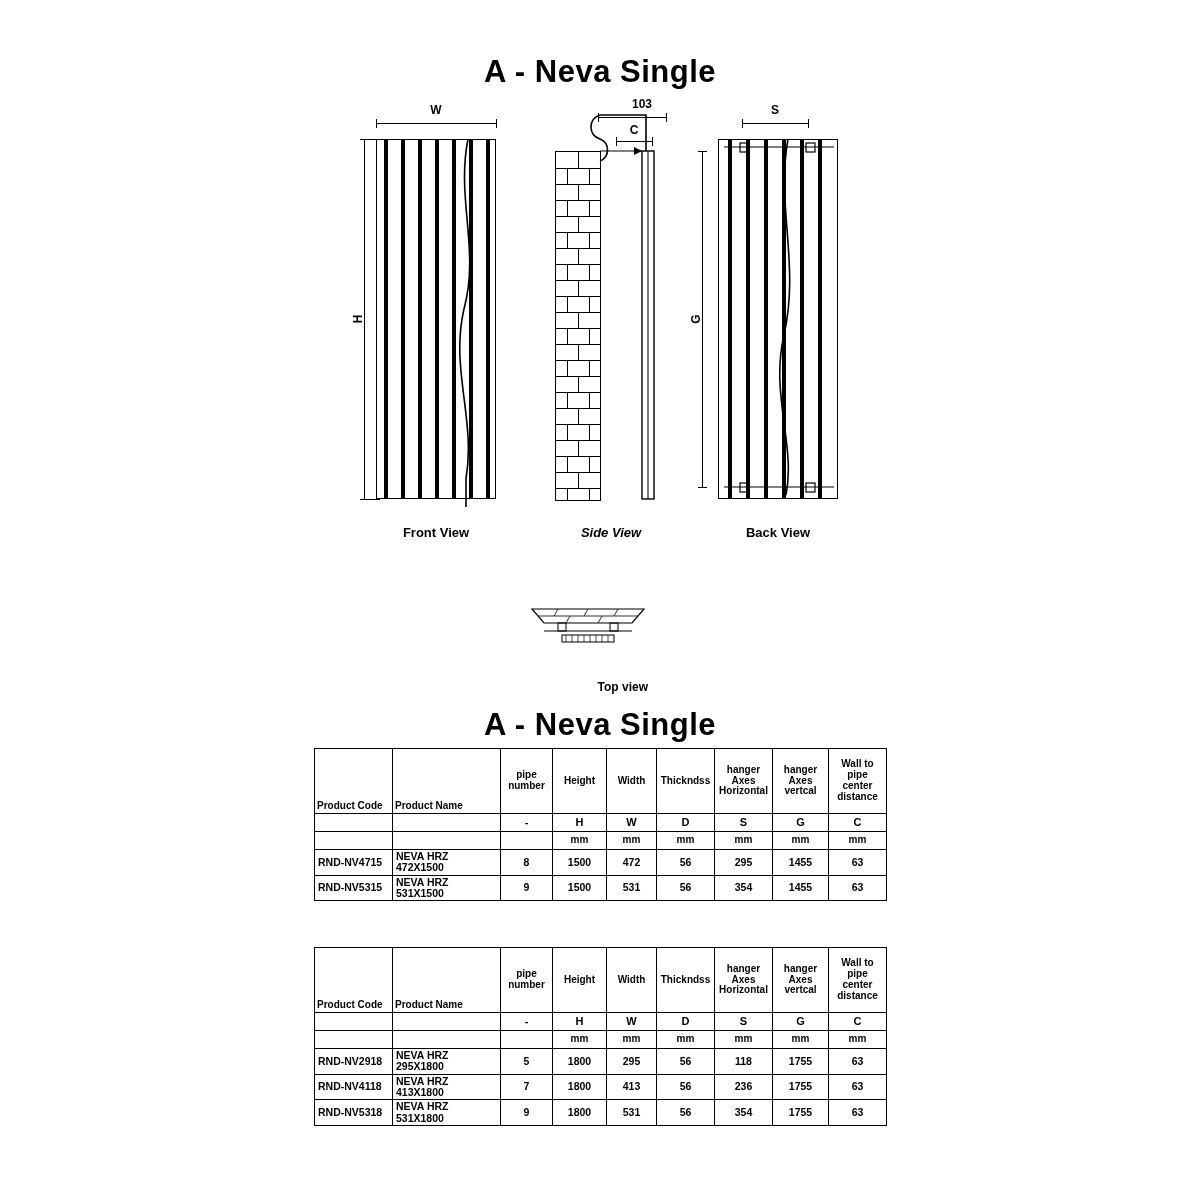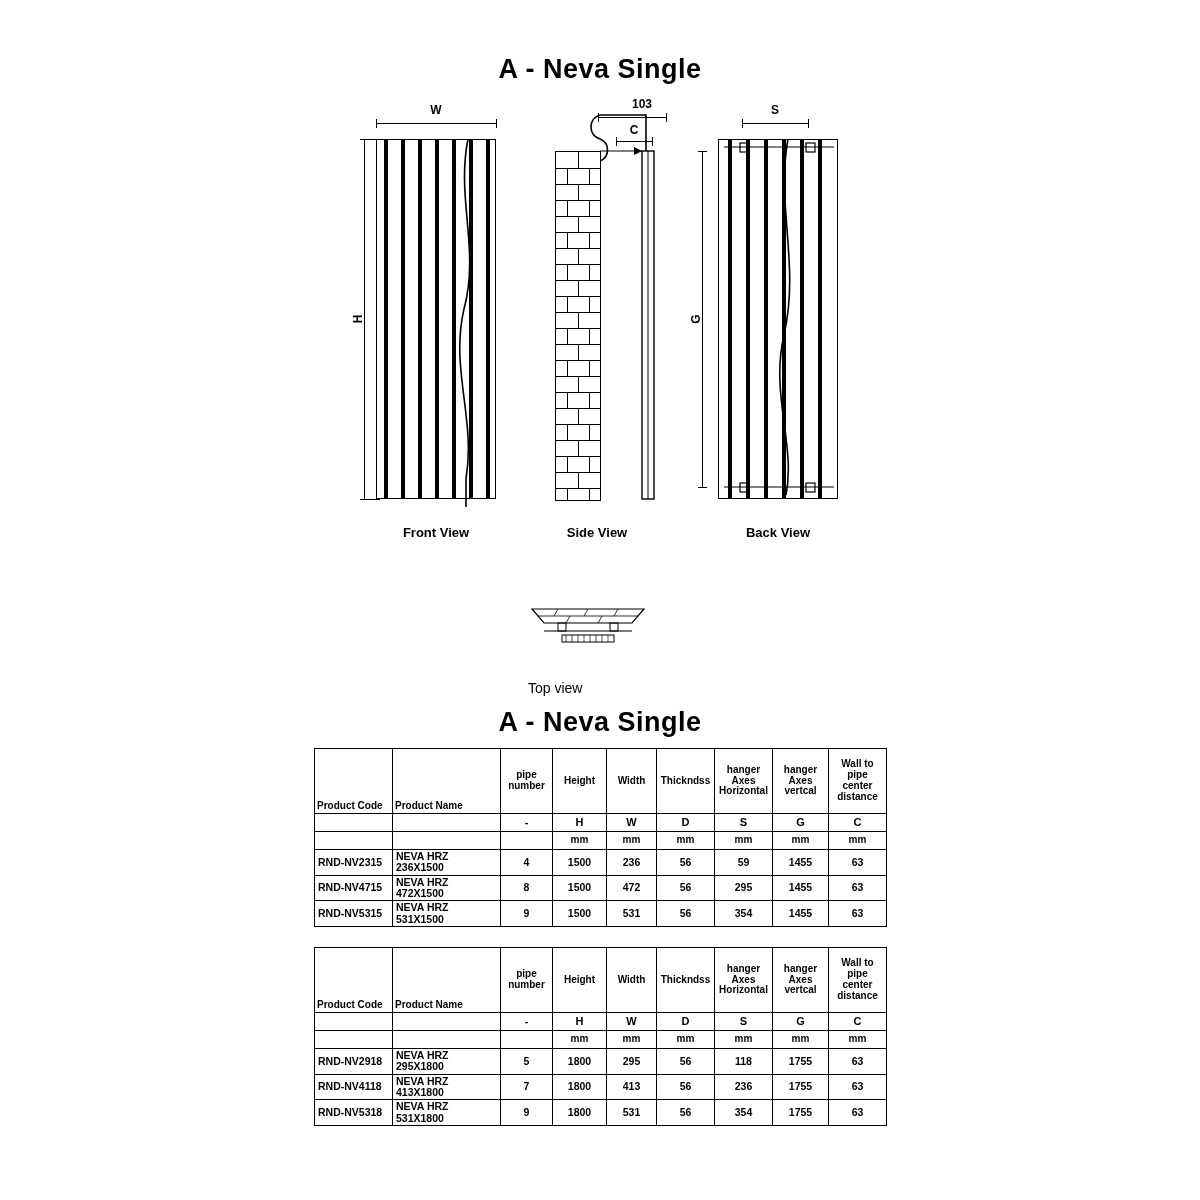--- a/index.html
+++ b/index.html
@@ -20,21 +20,21 @@
     width: 1200px;
     height: 1200px;
   }
 
   
   .main-title {
     position: absolute;
     left: 0;
     width: 1200px;
     text-align: center;
-    font-size: 27px;
+    font-size: 31px;
     font-weight: bold;
     letter-spacing: 0.5px;
   }
   #title-top { top: 54px; }
   #title-table { top: 707px; }
 
   
   .drawing {
     position: absolute;
     top: 95px;
@@ -141,23 +141,23 @@
 
   .lbl-bottom-left {
     vertical-align: bottom !important;
     text-align: left !important;
     padding-bottom: 2px;
     padding-left: 3px;
   }
 
   .tv-label {
     position: absolute;
-    font-size: 14px;
-    font-weight: normal;
-    text-align: left;
+    font-size: 12px;
+    font-weight: bold;
+    text-align: right;
     width: 120px;
   }
 </style>
 </head>
 <body>
 
 <div class="page">
 
   <div class="main-title" id="title-top">A - Neva Single</div>
 
@@ -260,21 +260,21 @@
 
     <svg style="position:absolute; left:214px; top:10px;" width="120" height="400">
       <path d="M 46 10 C 34 14, 34 30, 46 34 C 56 38, 56 52, 46 56" stroke="#000" stroke-width="1.6" fill="none"></path>
       <path d="M 46 10 L 92 10 L 92 46" stroke="#000" stroke-width="1.6" fill="none"></path>
       <rect x="88" y="46" width="12" height="348" stroke="#000" stroke-width="1.4" fill="none"></rect>
       <line x1="94" y1="46" x2="94" y2="394" stroke="#000" stroke-width="1"></line>
       <line x1="46" y1="46" x2="88" y2="46" stroke="#000" stroke-width="1"></line>
       <polygon points="88,46 80,42 80,50" fill="#000"></polygon>
     </svg>
 
-    <div class="view-label" style="left:197px; top:430px; width:120px;">Side View</div>
+    <div class="view-label" style="left:211px; top:430px; width:120px;font-style:italic;">Side View</div>
 
     <div class="dimline hline" style="left:402px; top:28px; width:66px;"></div>
     <div class="tick" style="left:402px; top:24px;"></div>
     <div class="tick" style="left:468px; top:24px;"></div>
     <div class="dim-text" style="left:405px; top:8px; width:60px;">S</div>
 
     <div class="dimline vline" style="left:362px; top:56px; height:336px;"></div>
     <div class="tick" style="left:358px; top:56px; width:9px; height:1px;"></div>
     <div class="tick" style="left:358px; top:392px; width:9px; height:1px;"></div>
     <div class="dim-text vert" style="left:326px; top:217px; width:60px;">G</div>
@@ -366,31 +366,20 @@
         <td></td>
         <td>mm</td>
         <td>mm</td>
         <td>mm</td>
         <td>mm</td>
         <td>mm</td>
         <td>mm</td>
       </tr>
 
       <tr class="data-row">
-        <td class="left">RND-NV2315</td>
-        <td class="left">NEVA HRZ 236X1500</td>
-        <td>4</td>
-        <td>1500</td>
-        <td>236</td>
-        <td>56</td>
-        <td>59</td>
-        <td>1455</td>
-        <td>63</td>
-      </tr>
-      <tr class="data-row">
         <td class="left">RND-NV4715</td>
         <td class="left">NEVA HRZ 472X1500</td>
         <td>8</td>
         <td>1500</td>
         <td>472</td>
         <td>56</td>
         <td>295</td>
         <td>1455</td>
         <td>63</td>
       </tr>

